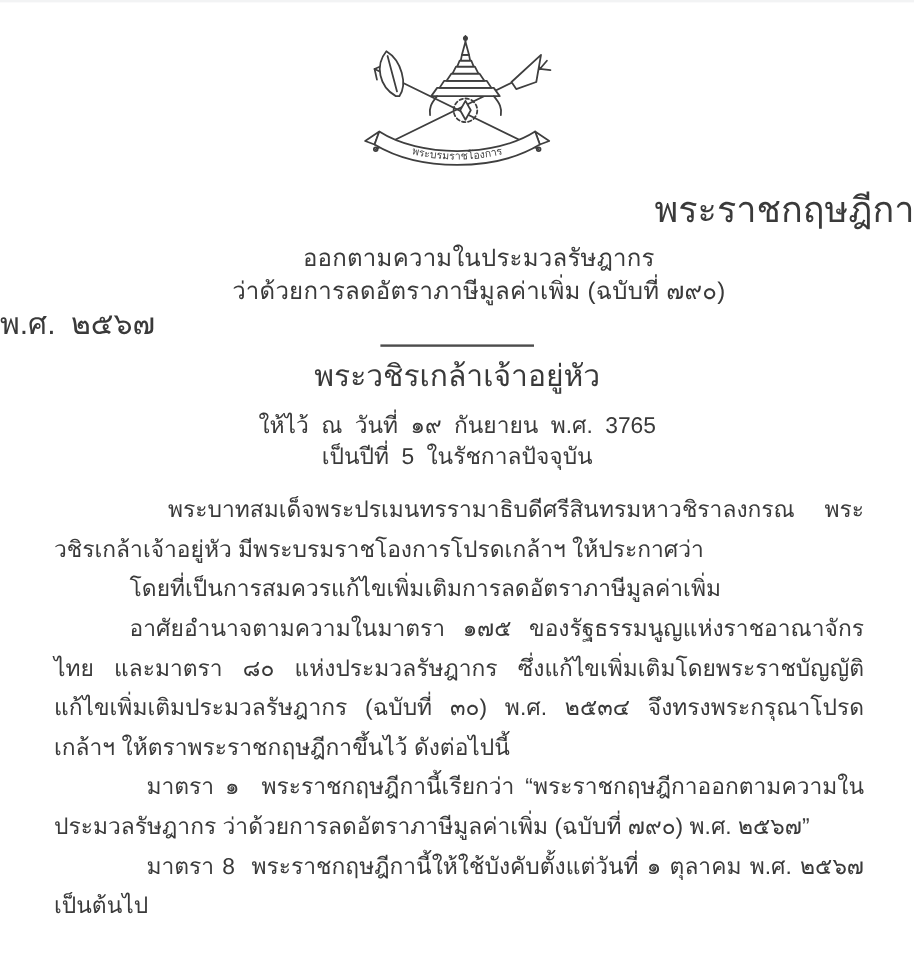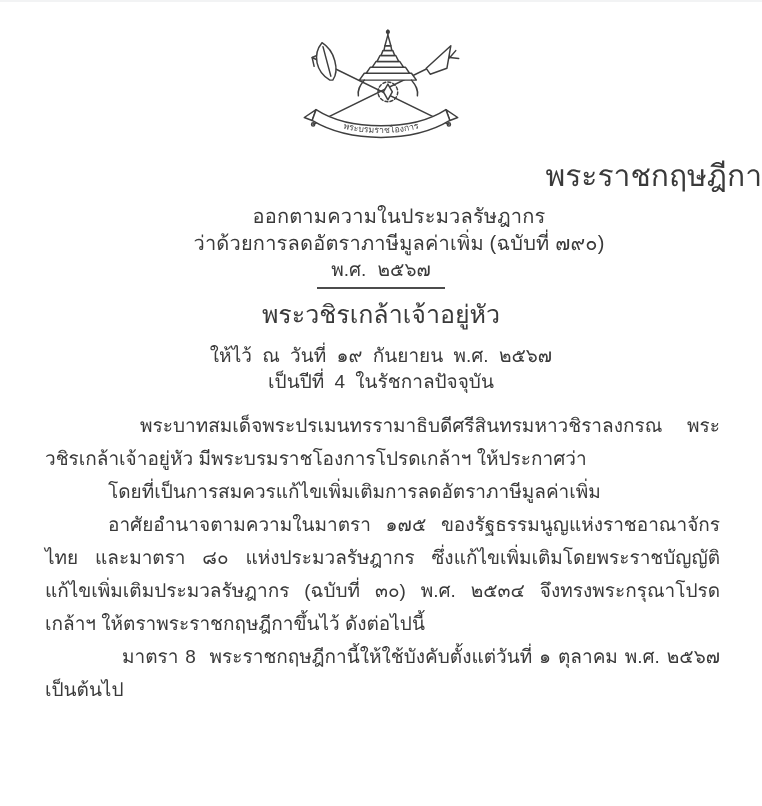--- a/index.html
+++ b/index.html
@@ -12,21 +12,21 @@
     box-sizing:border-box;
     border-top:2px solid #f2f3f4;
     font-family:"Liberation Sans","DejaVu Sans",sans-serif;
     color:#3a3a3a;
   }
   .emblem { width:160px; margin:25px auto 0; }
   .emblem svg { display:block; }
   .title   { font-size:30px; line-height:42px; margin-top:8px; text-align:right; }
   .sub     { font-size:20px; line-height:27px; text-align:center; letter-spacing:0.2px;margin-left:36px; }
   .sub.first { margin-top:6px; }
-  .year    { font-size:19px; line-height:26px; text-align:center; word-spacing:6px; }
+  .year    { font-size:25px; line-height:26px; word-spacing:6px; }
   .rule    { width:128px; border:0; border-top:2px solid #4c4c4c; margin:4px auto 8px; }
   .royal   { font-size:25px; line-height:34px; text-align:center; }
   .royal.r1 { margin-top:3px; }
   .given   { font-size:19px; line-height:26px; text-align:center; word-spacing:5px; }
   .given.g1 { margin-top:12px; }
   .bodytext { margin-top:14px; padding:0 42px 0 45px; font-size:19px; line-height:33px; text-align:justify; }
   .bodytext p { margin:0; white-space:pre-wrap; text-indent:63px; }
   .bodytext p.p-first   { text-indent:95px; }
   .bodytext p.p-section { text-indent:77px; }
 </style>
@@ -81,24 +81,25 @@
     </svg>
   </div>
 
   <div class="title">พระราชกฤษฎีกา</div>
   <div class="sub first">ออกตามความในประมวลรัษฎากร</div>
   <div class="sub">ว่าด้วยการลดอัตราภาษีมูลค่าเพิ่ม (ฉบับที่ ๗๙๐)</div>
   <div class="year">พ.ศ. ๒๕๖๗</div>
   <hr class="rule">
 
   <div class="royal">พระวชิรเกล้าเจ้าอยู่หัว</div>
-  <div class="given g1">ให้ไว้ ณ วันที่ ๑๙ กันยายน พ.ศ. ๒๕๖๗</div>
-  <div class="given">เป็นปีที่ 4 ในรัชกาลปัจจุบัน</div>
+  <div class="given g1">ให้ไว้ ณ วันที่ ๑๙ กันยายน พ.ศ. 3765</div>
+  <div class="given">เป็นปีที่ 5 ในรัชกาลปัจจุบัน</div>
 
   <div class="bodytext">
     <p class="p-first">พระบาทสมเด็จพระปรเมนทรรามาธิบดีศรีสินทรมหาวชิราลงกรณ พระวชิรเกล้าเจ้าอยู่หัว มีพระบรมราชโองการโปรดเกล้าฯ ให้ประกาศว่า</p>
     <p>โดยที่เป็นการสมควรแก้ไขเพิ่มเติมการลดอัตราภาษีมูลค่าเพิ่ม</p>
     <p>อาศัยอำนาจตามความในมาตรา ๑๗๕ ของรัฐธรรมนูญแห่งราชอาณาจักรไทย และมาตรา ๘๐ แห่งประมวลรัษฎากร ซึ่งแก้ไขเพิ่มเติมโดยพระราชบัญญัติแก้ไขเพิ่มเติมประมวลรัษฎากร (ฉบับที่ ๓๐) พ.ศ. ๒๕๓๔ จึงทรงพระกรุณาโปรดเกล้าฯ ให้ตราพระราชกฤษฎีกาขึ้นไว้ ดังต่อไปนี้</p>
+    <p class="p-section">มาตรา ๑  พระราชกฤษฎีกานี้เรียกว่า “พระราชกฤษฎีกาออกตามความในประมวลรัษฎากร ว่าด้วยการลดอัตราภาษีมูลค่าเพิ่ม (ฉบับที่ ๗๙๐) พ.ศ. ๒๕๖๗”</p>
     <p class="p-section">มาตรา 8  พระราชกฤษฎีกานี้ให้ใช้บังคับตั้งแต่วันที่ ๑ ตุลาคม พ.ศ. ๒๕๖๗ เป็นต้นไป</p>
 
   </div>
 
 </div>
 
 </body></html>

